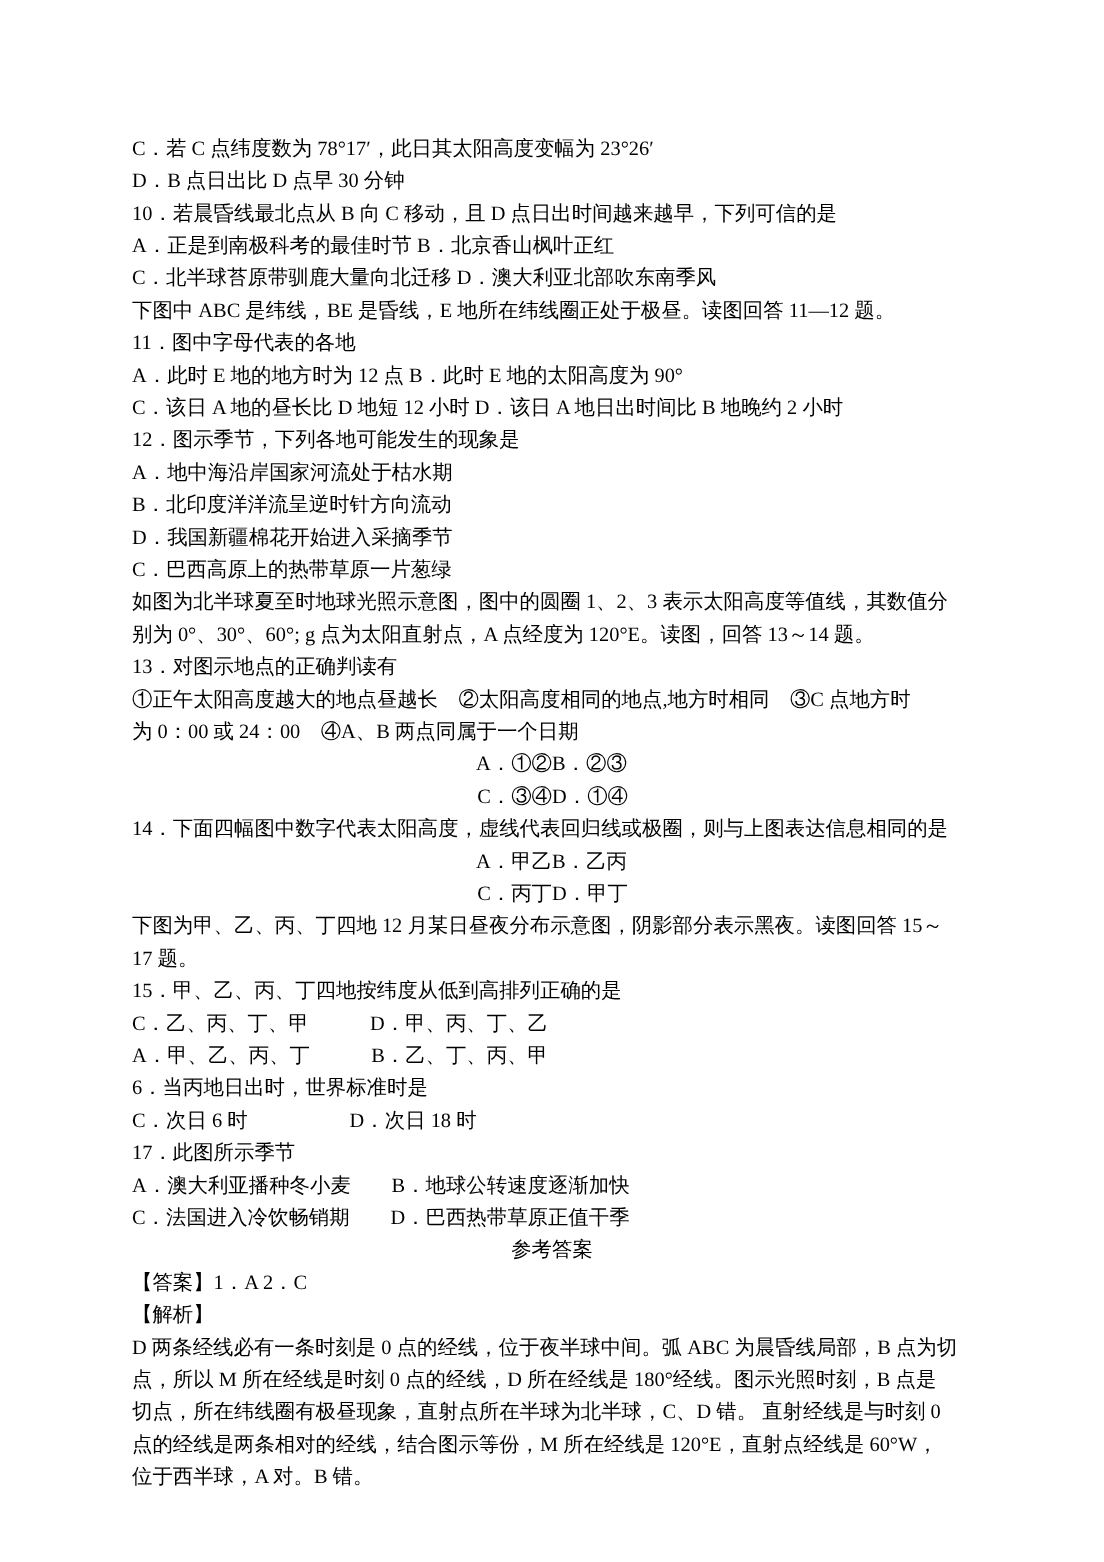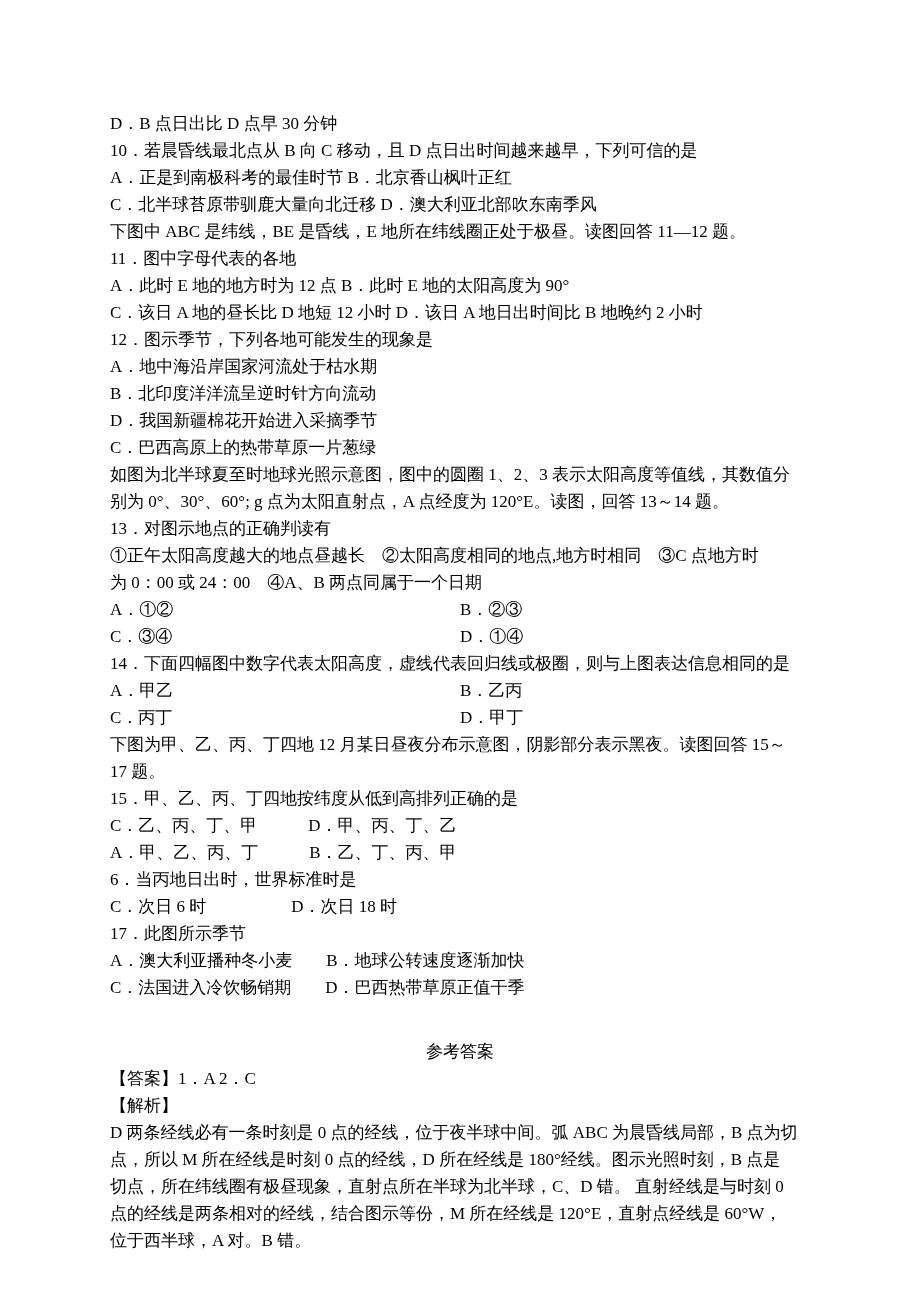--- a/index.html
+++ b/index.html
@@ -19,34 +19,34 @@
     line-height: 27px;
     color: #000;
     white-space: pre-wrap;
   }
   .opt-row {
     font-size: 17px;
     line-height: 27px;
     color: #000;
     display: flex;
   }
-  .opt-row .left { width: 350px; }
+  .opt-row .left { width: 350px; text-align: right; }
   .opt-row .right { flex: 1; }
   .answer-title {
     text-align: center;
     font-size: 17px;
     line-height: 27px;
-    margin-top: 37px;
   }
 </style>
 </head>
 <body>
 
 <div class="page">
 
+  <div class="line">C．若 C 点纬度数为 78°17′，此日其太阳高度变幅为 23°26′</div>
   <div class="line">D．B 点日出比 D 点早 30 分钟</div>
 
   <div class="line">10．若晨昏线最北点从 B 向 C 移动，且 D 点日出时间越来越早，下列可信的是</div>
   <div class="line">A．正是到南极科考的最佳时节 B．北京香山枫叶正红</div>
   <div class="line">C．北半球苔原带驯鹿大量向北迁移 D．澳大利亚北部吹东南季风</div>
 
   <div class="line">下图中 ABC 是纬线，BE 是昏线，E 地所在纬线圈正处于极昼。读图回答 11—12 题。</div>
 
   <div class="line">11．图中字母代表的各地</div>
   <div class="line">A．此时 E 地的地方时为 12 点 B．此时 E 地的太阳高度为 90°</div>

